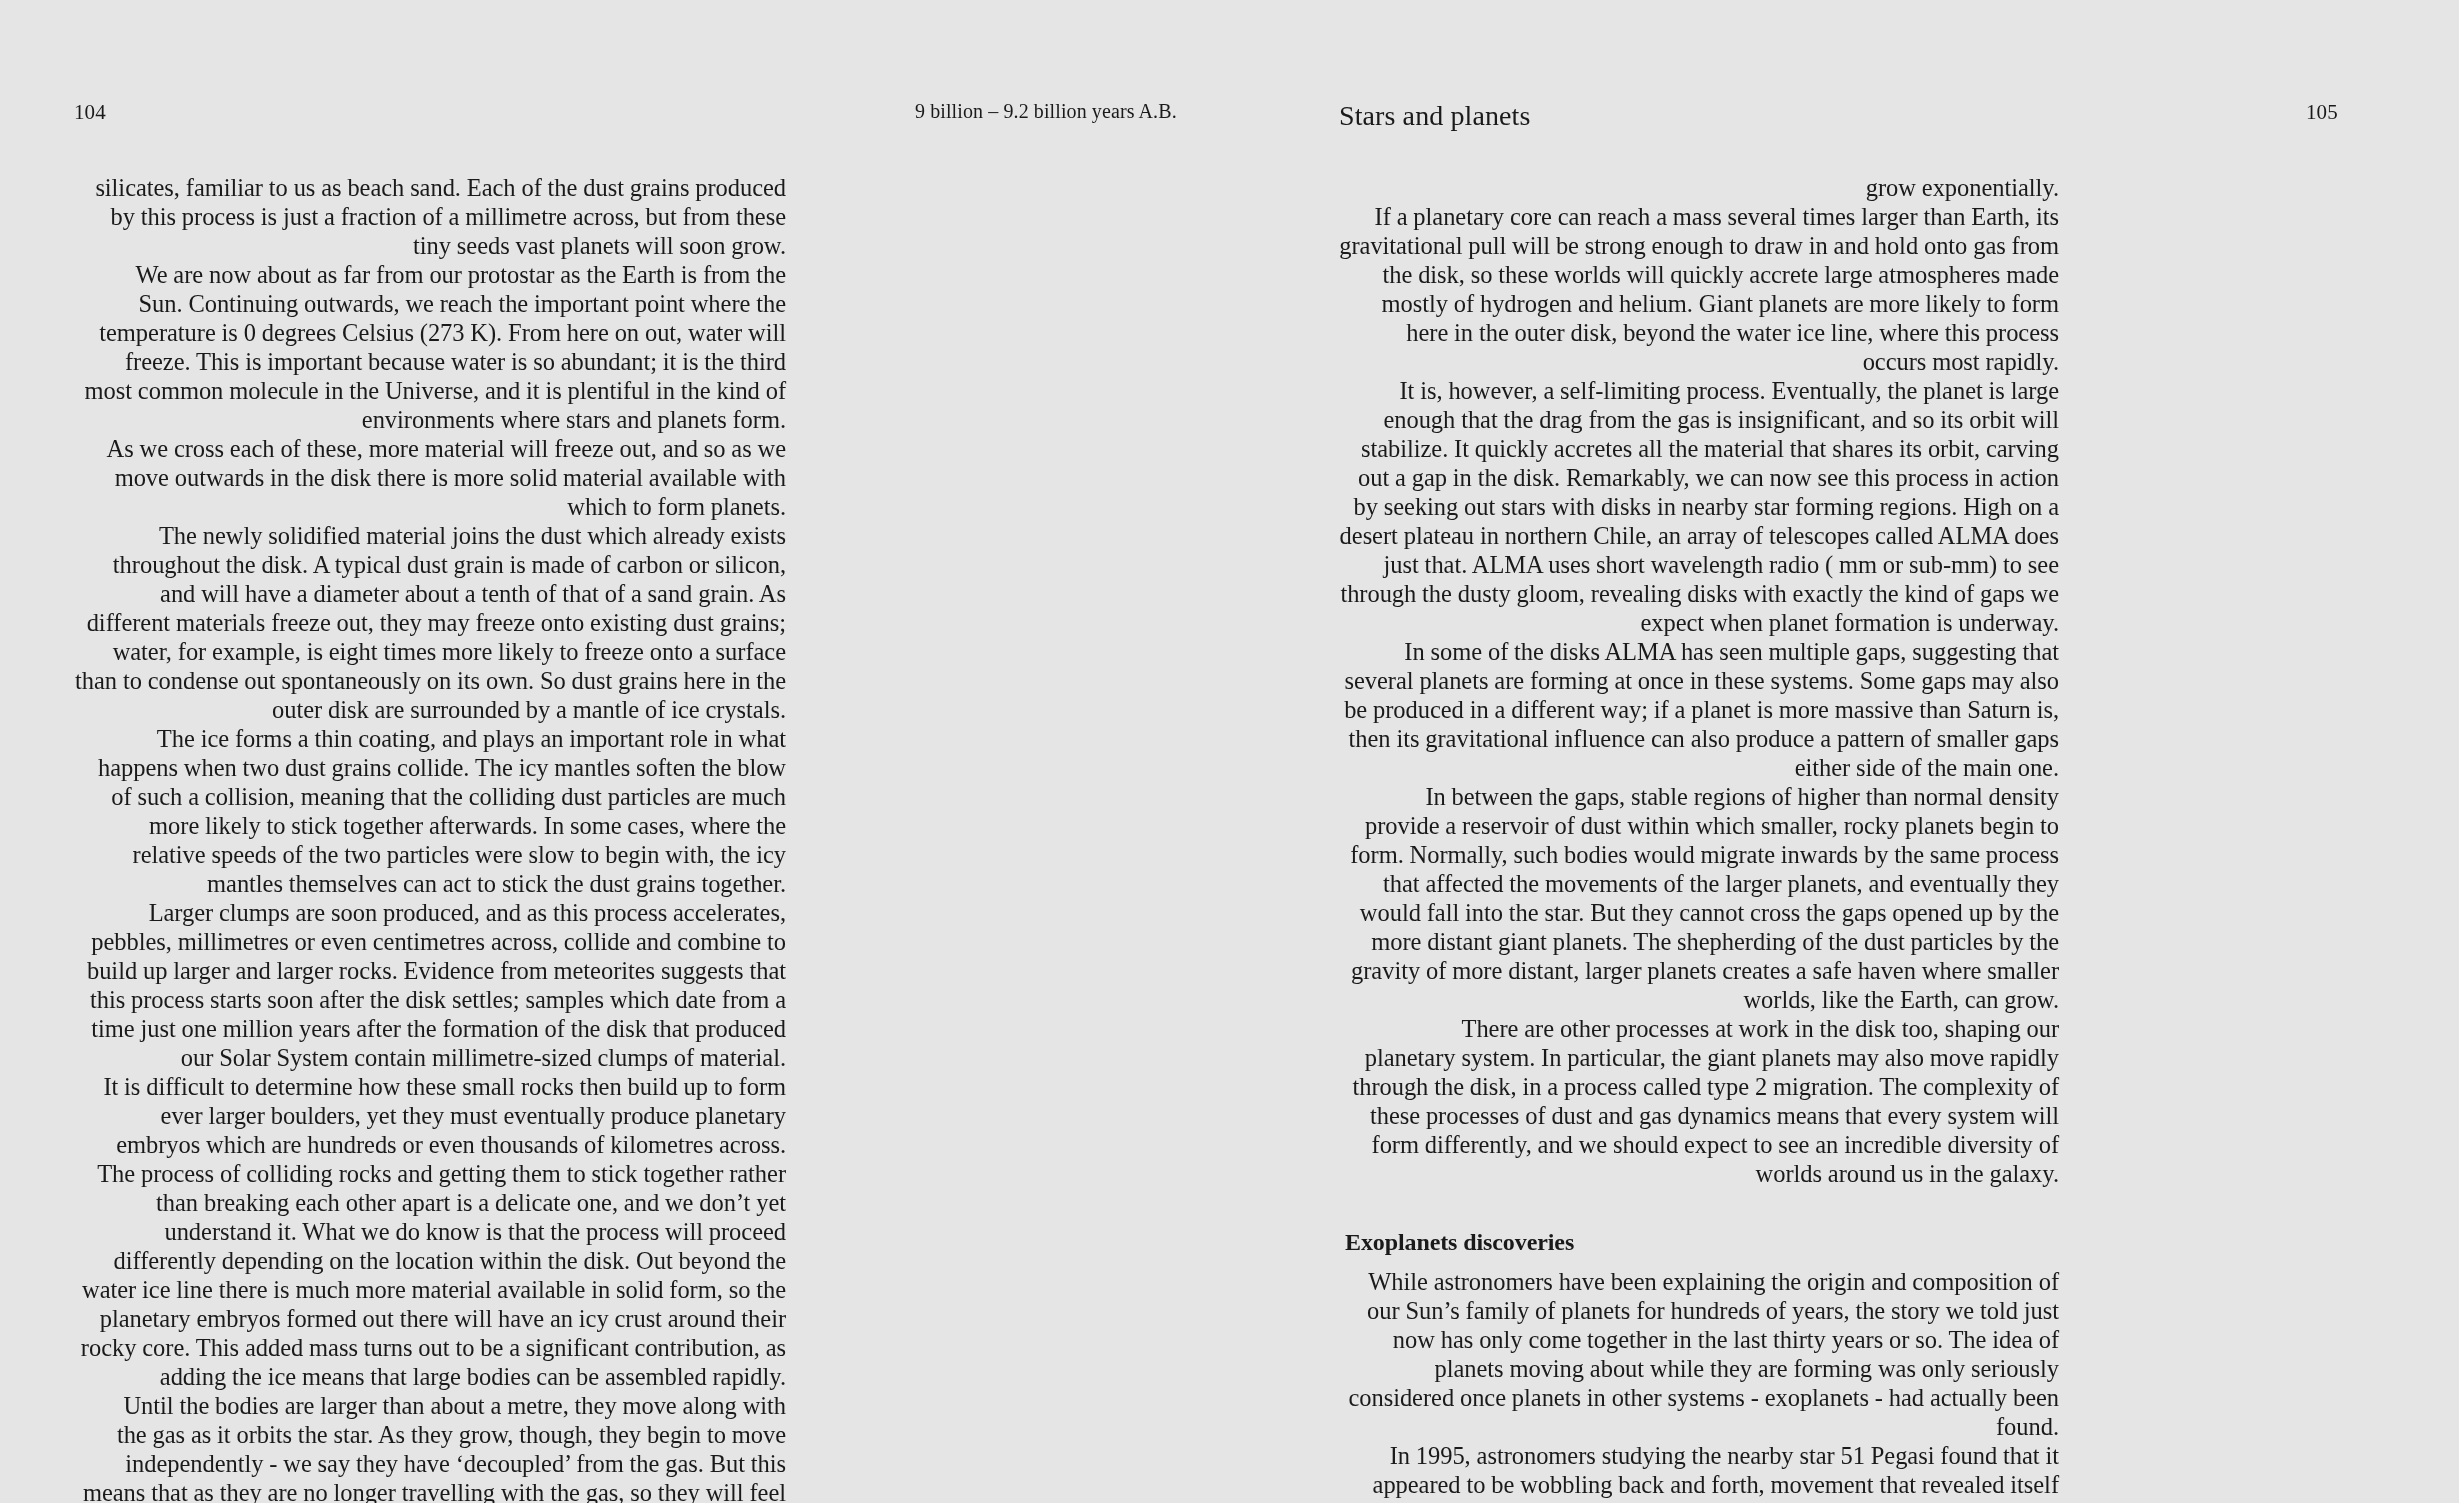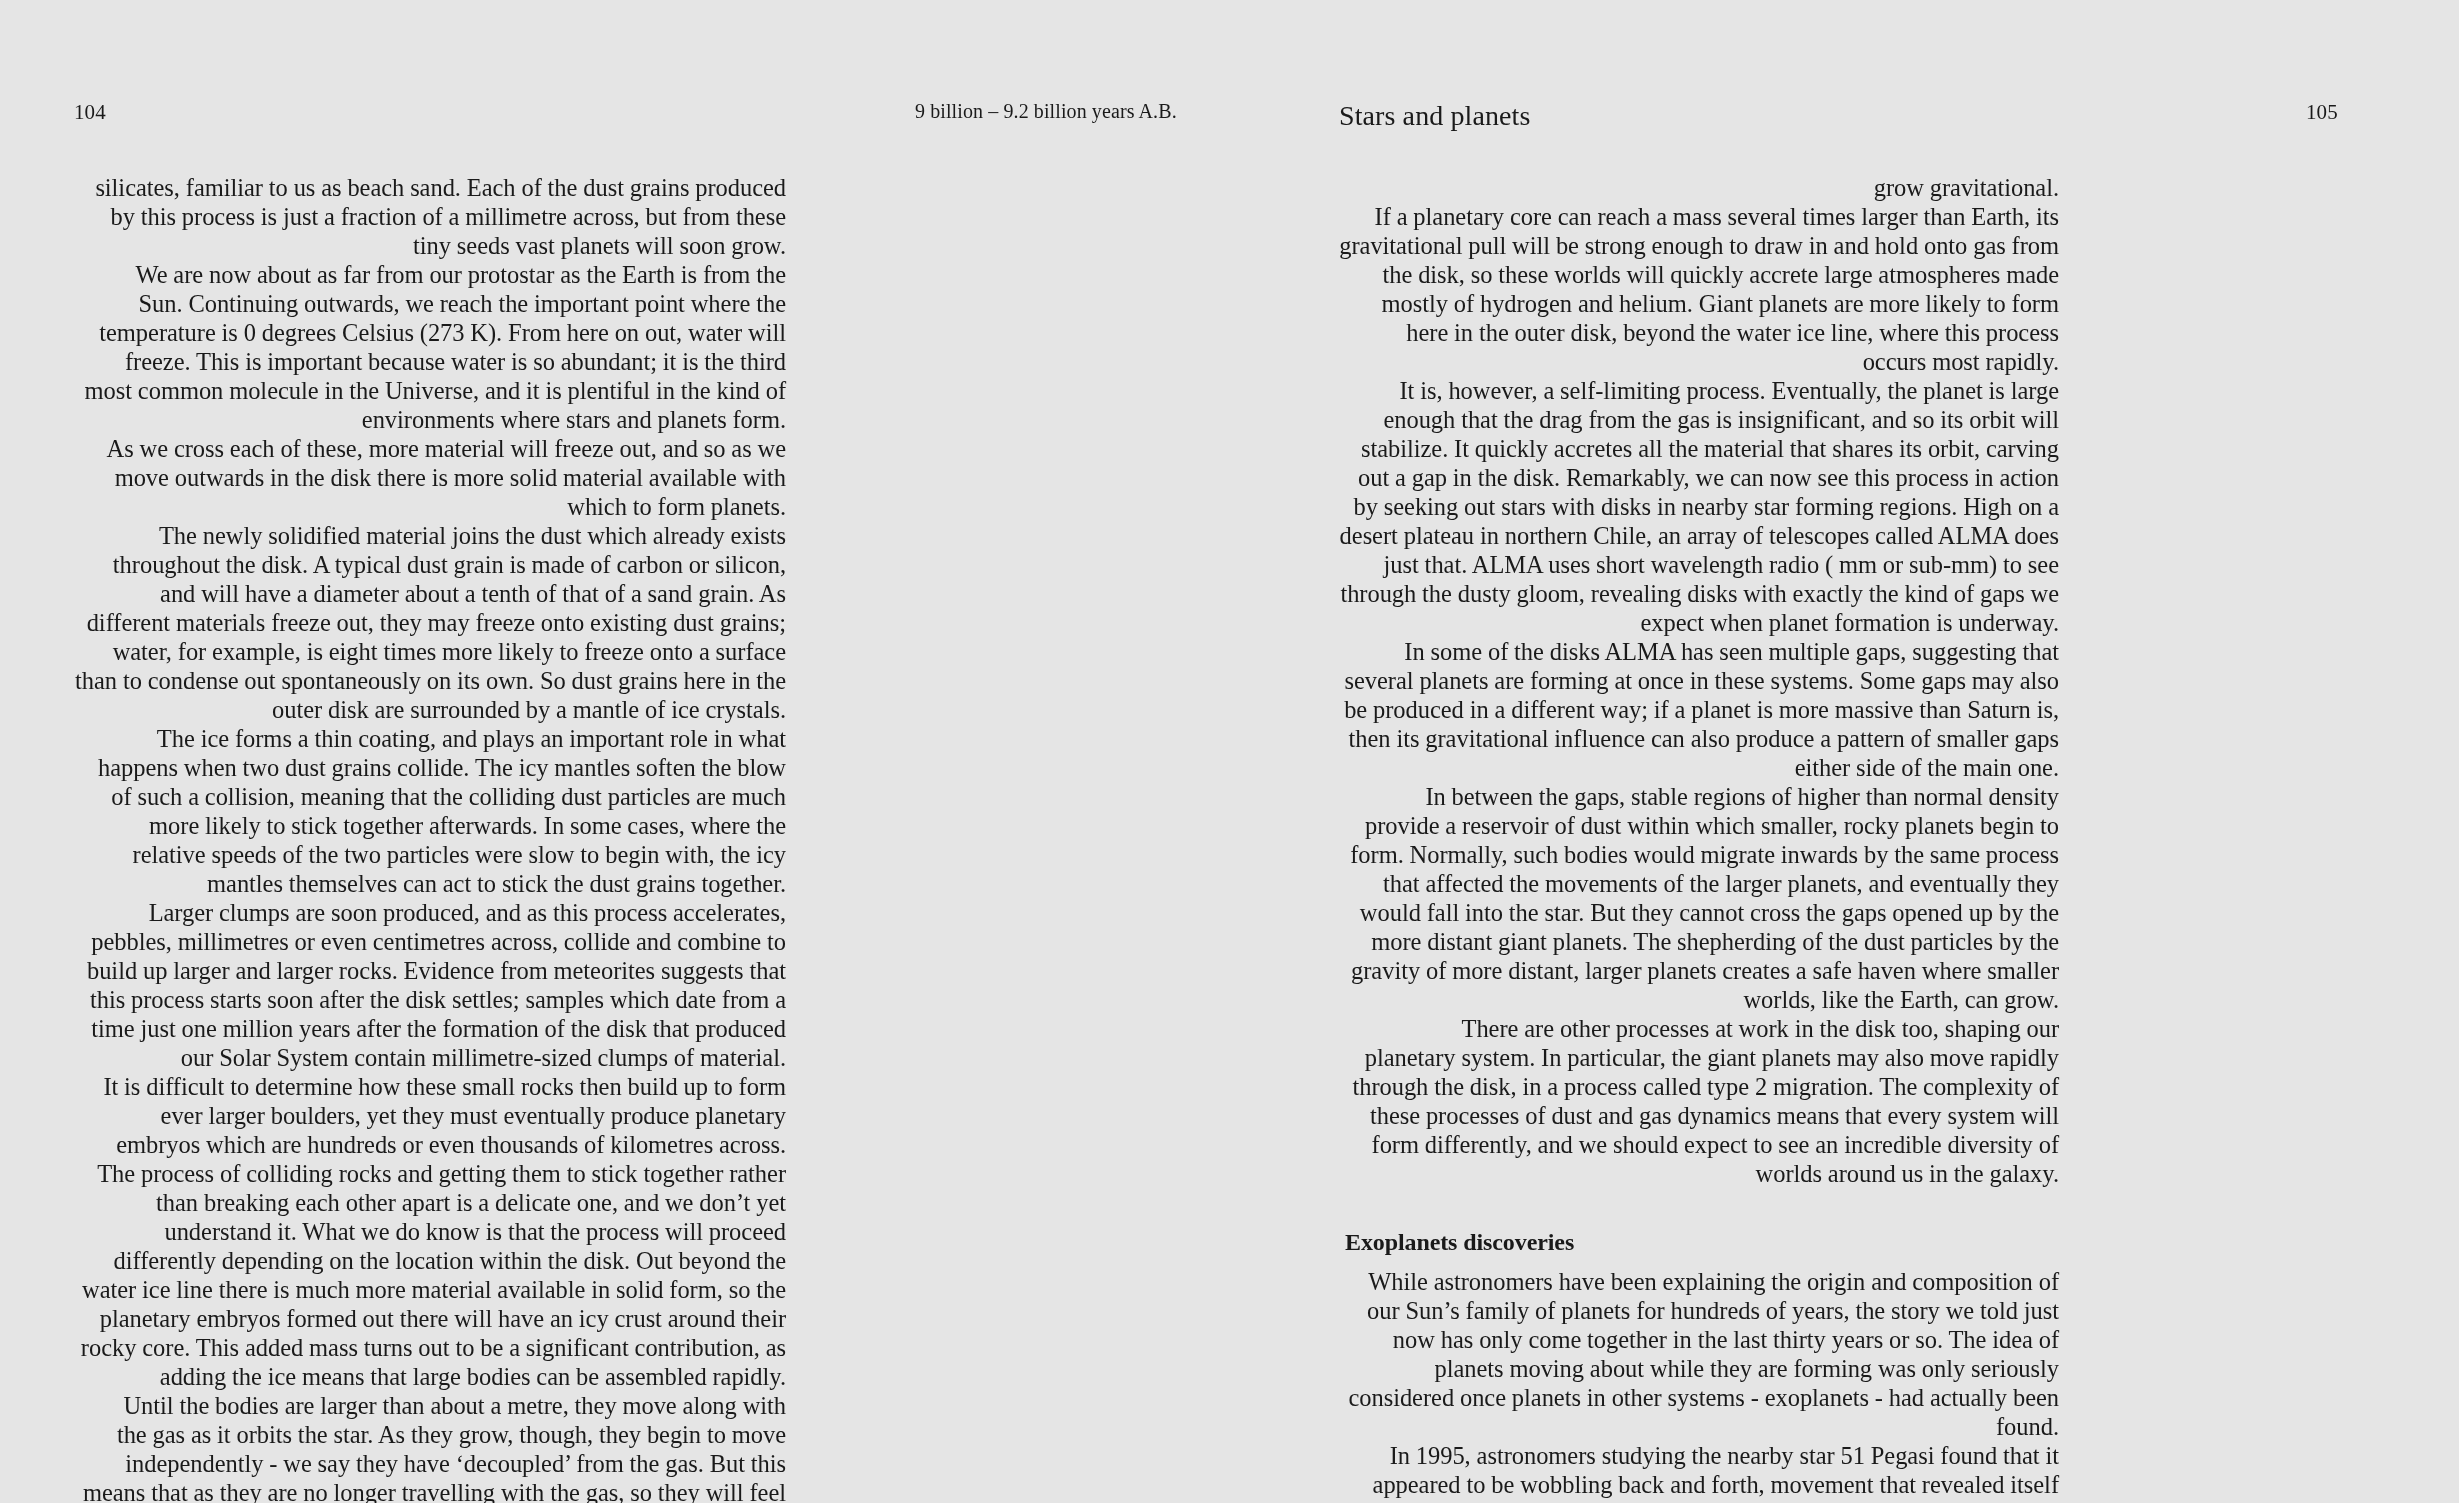--- a/index.html
+++ b/index.html
@@ -112,21 +112,21 @@
         <p class="para">The newly solidified material joins the dust which already exists throughout the disk. A typical dust grain is made of carbon or silicon, and will have a diameter about a tenth of that of a sand grain. As different materials freeze out, they may freeze onto existing dust grains; water, for example, is eight times more likely to freeze onto a surface than to condense out spontaneously on its own. So dust grains here in the outer disk are surrounded by a mantle of ice crystals.</p>
         <p class="para">The ice forms a thin coating, and plays an important role in what happens when two dust grains collide. The icy mantles soften the blow of such a collision, meaning that the colliding dust particles are much more likely to stick together afterwards. In some cases, where the relative speeds of the two particles were slow to begin with, the icy mantles themselves can act to stick the dust grains together.</p>
         <p class="para">Larger clumps are soon produced, and as this process accelerates, pebbles, millimetres or even centimetres across, collide and combine to build up larger and larger rocks. Evidence from meteorites suggests that this process starts soon after the disk settles; samples which date from a time just one million years after the formation of the disk that produced our Solar System contain millimetre-sized clumps of material.</p>
         <p class="para">It is difficult to determine how these small rocks then build up to form ever larger boulders, yet they must eventually produce planetary embryos which are hundreds or even thousands of kilometres across. The process of colliding rocks and getting them to stick together rather than breaking each other apart is a delicate one, and we don’t yet understand it. What we do know is that the process will proceed differently depending on the location within the disk. Out beyond the water ice line there is much more material available in solid form, so the planetary embryos formed out there will have an icy crust around their rocky core. This added mass turns out to be a significant contribution, as adding the ice means that large bodies can be assembled rapidly.</p>
         <p class="para">Until the bodies are larger than about a metre, they move along with the gas as it orbits the star. As they grow, though, they begin to move independently - we say they have ‘decoupled’ from the gas. But this means that as they are no longer travelling with the gas, so they will feel a force based on their relative motion and the net result is a change in the planet’s orbit. This form of migration - known as type I migration - will allow the protoplanet to keep growing rapidly as it will continually encounter new material. This is the solution to the problem of how planets can grow efficiently, solving the problem of how to assemble such large worlds in the limited time available before the disk dissipates. The effect will be larger for more massive protoplanets, and so these will tend to grow faster than their smaller counterparts.</p>
       </div>
   </div>
 
   <div class="column column-right">
     <div>
-        <p class="para no-indent">grow gravitational.</p>
+        <p class="para no-indent">grow exponentially.</p>
         <p class="para">If a planetary core can reach a mass several times larger than Earth, its gravitational pull will be strong enough to draw in and hold onto gas from the disk, so these worlds will quickly accrete large atmospheres made mostly of hydrogen and helium. Giant planets are more likely to form here in the outer disk, beyond the water ice line, where this process occurs most rapidly.</p>
         <p class="para">It is, however, a self-limiting process. Eventually, the planet is large enough that the drag from the gas is insignificant, and so its orbit will stabilize. It quickly accretes all the material that shares its orbit, carving out a gap in the disk. Remarkably, we can now see this process in action by seeking out stars with disks in nearby star forming regions. High on a desert plateau in northern Chile, an array of telescopes called ALMA does just that. ALMA uses short wavelength radio ( mm or sub-mm) to see through the dusty gloom, revealing disks with exactly the kind of gaps we expect when planet formation is underway.</p>
         <p class="para">In some of the disks ALMA has seen multiple gaps, suggesting that several planets are forming at once in these systems. Some gaps may also be produced in a different way; if a planet is more massive than Saturn is, then its gravitational influence can also produce a pattern of smaller gaps either side of the main one.</p>
         <p class="para">In between the gaps, stable regions of higher than normal density provide a reservoir of dust within which smaller, rocky planets begin to form. Normally, such bodies would migrate inwards by the same process that affected the movements of the larger planets, and eventually they would fall into the star. But they cannot cross the gaps opened up by the more distant giant planets. The shepherding of the dust particles by the gravity of more distant, larger planets creates a safe haven where smaller worlds, like the Earth, can grow.</p>
         <p class="para">There are other processes at work in the disk too, shaping our planetary system. In particular, the giant planets may also move rapidly through the disk, in a process called type 2 migration. The complexity of these processes of dust and gas dynamics means that every system will form differently, and we should expect to see an incredible diversity of worlds around us in the galaxy.</p>
       </div>
     <h2 class="section-heading">Exoplanets discoveries</h2>
     <div>
         <p class="para no-indent">While astronomers have been explaining the origin and composition of our Sun’s family of planets for hundreds of years, the story we told just now has only come together in the last thirty years or so. The idea of planets moving about while they are forming was only seriously considered once planets in other systems - exoplanets - had actually been found.</p>
         <p class="para">In 1995, astronomers studying the nearby star 51 Pegasi found that it appeared to be wobbling back and forth, movement that revealed itself through a regular pattern of Doppler shifts in its spectrum. The observations suggest that the star is in orbit around a position just slightly offset from its centre. By measuring the size of the wobble it was possible to get an estimate of the mass of the perturbing object, which turned to be less than half than the mass of Jupiter, too small to be a star. They had found an exoplanet!</p>

